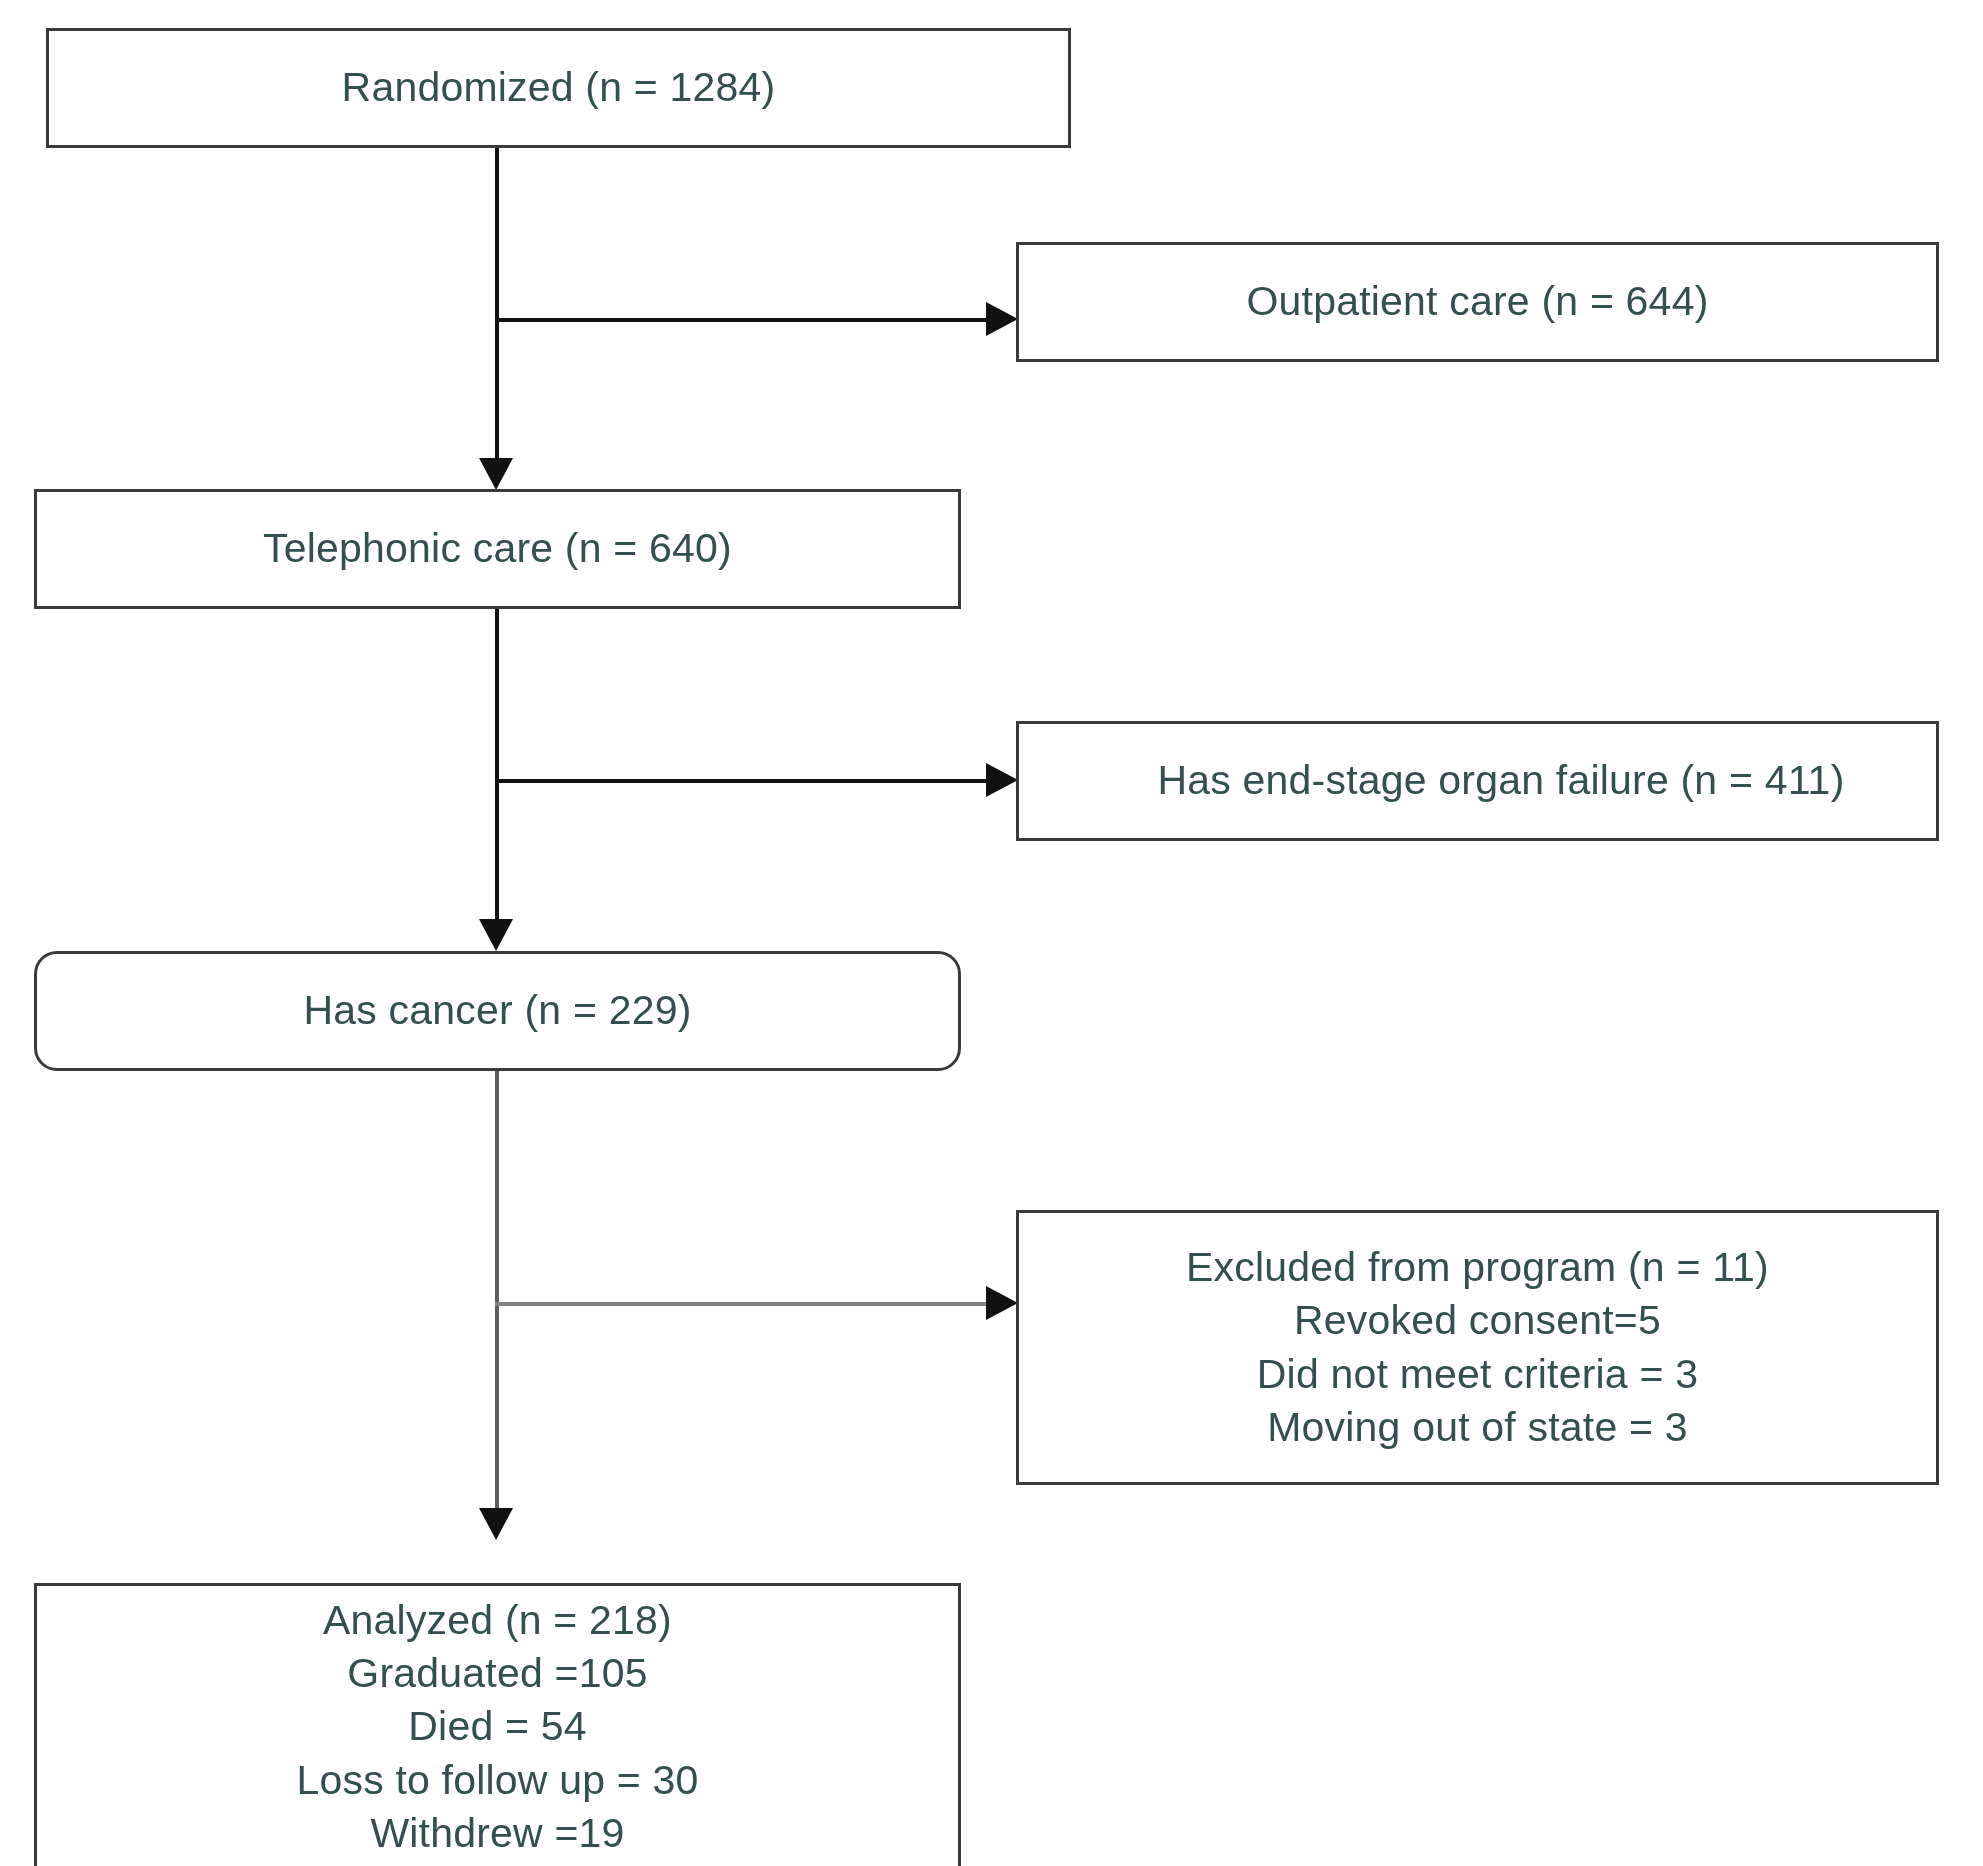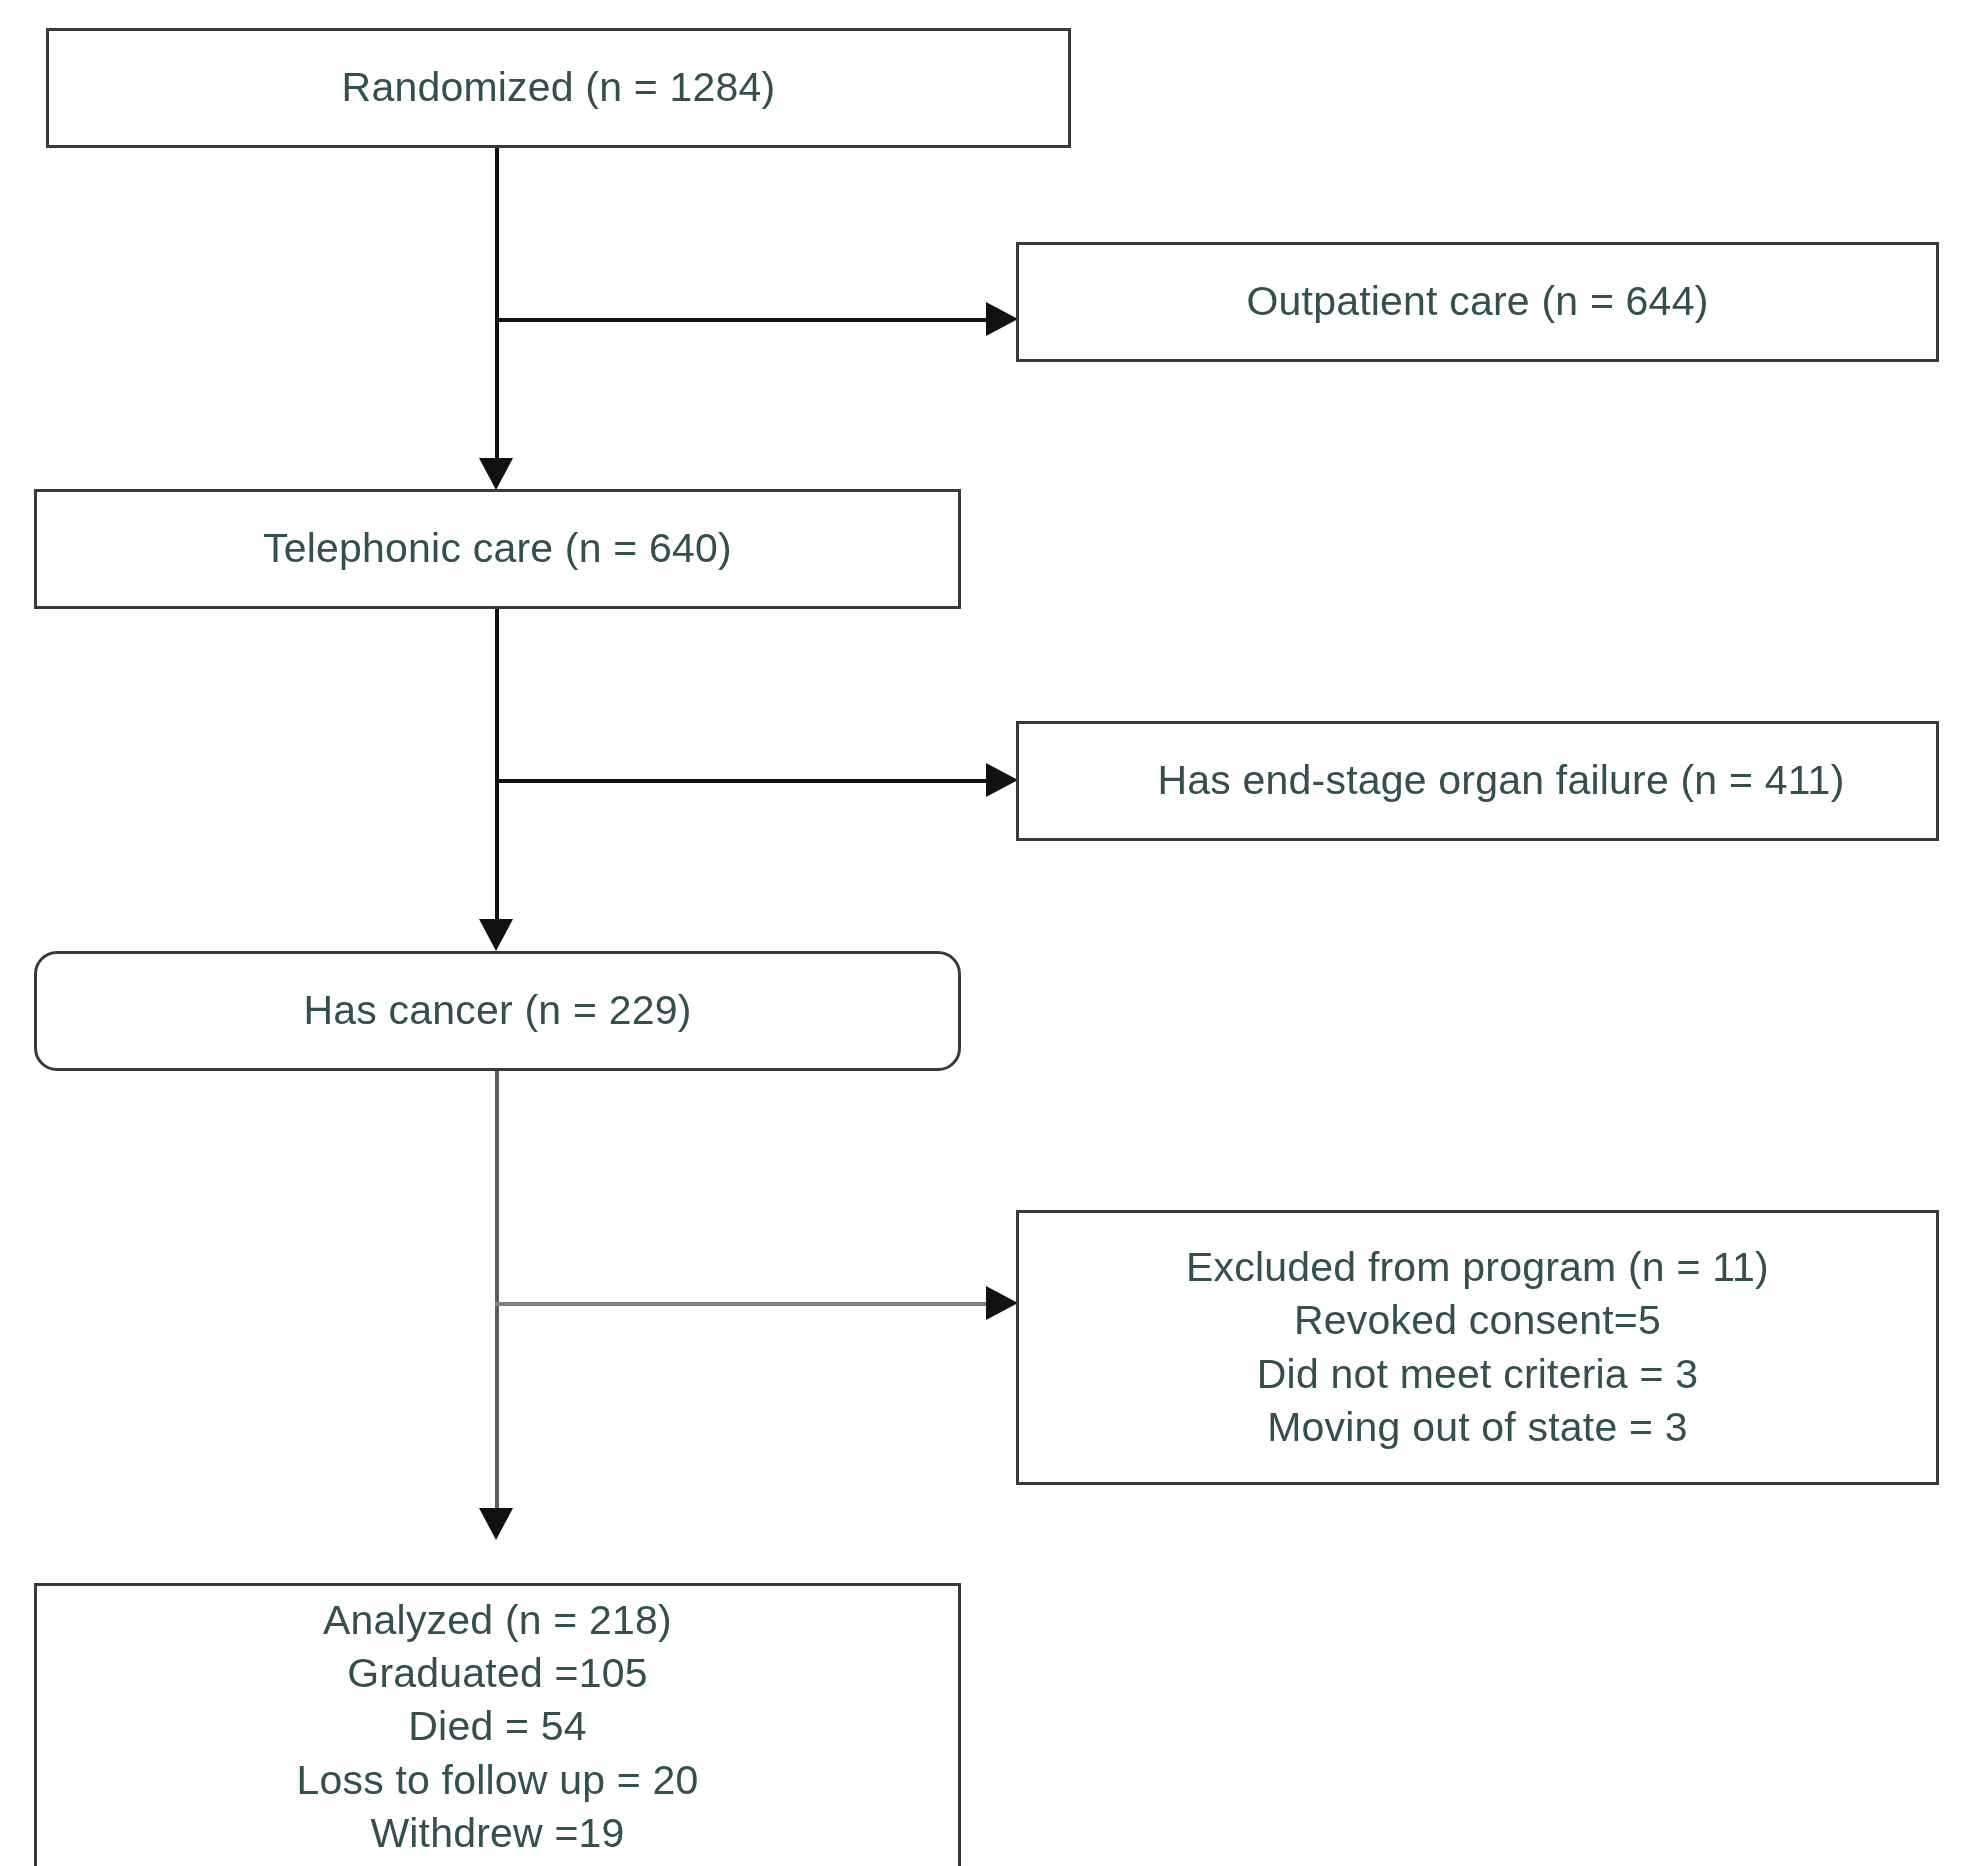--- a/index.html
+++ b/index.html
@@ -128,18 +128,18 @@
     <span class="line">Excluded from program (n = 11)</span>
     <span class="line">Revoked consent=5</span>
     <span class="line">Did not meet criteria = 3</span>
     <span class="line">Moving out of state = 3</span>
   </div>
 
   <div class="fbox box-analyzed">
     <span class="line">Analyzed (n = 218)</span>
     <span class="line">Graduated =105</span>
     <span class="line">Died = 54</span>
-    <span class="line">Loss to follow up = 20</span>
+    <span class="line">Loss to follow up = 30</span>
     <span class="line">Withdrew =19</span>
   </div>
 
 </div>
 
 
 </body></html>

